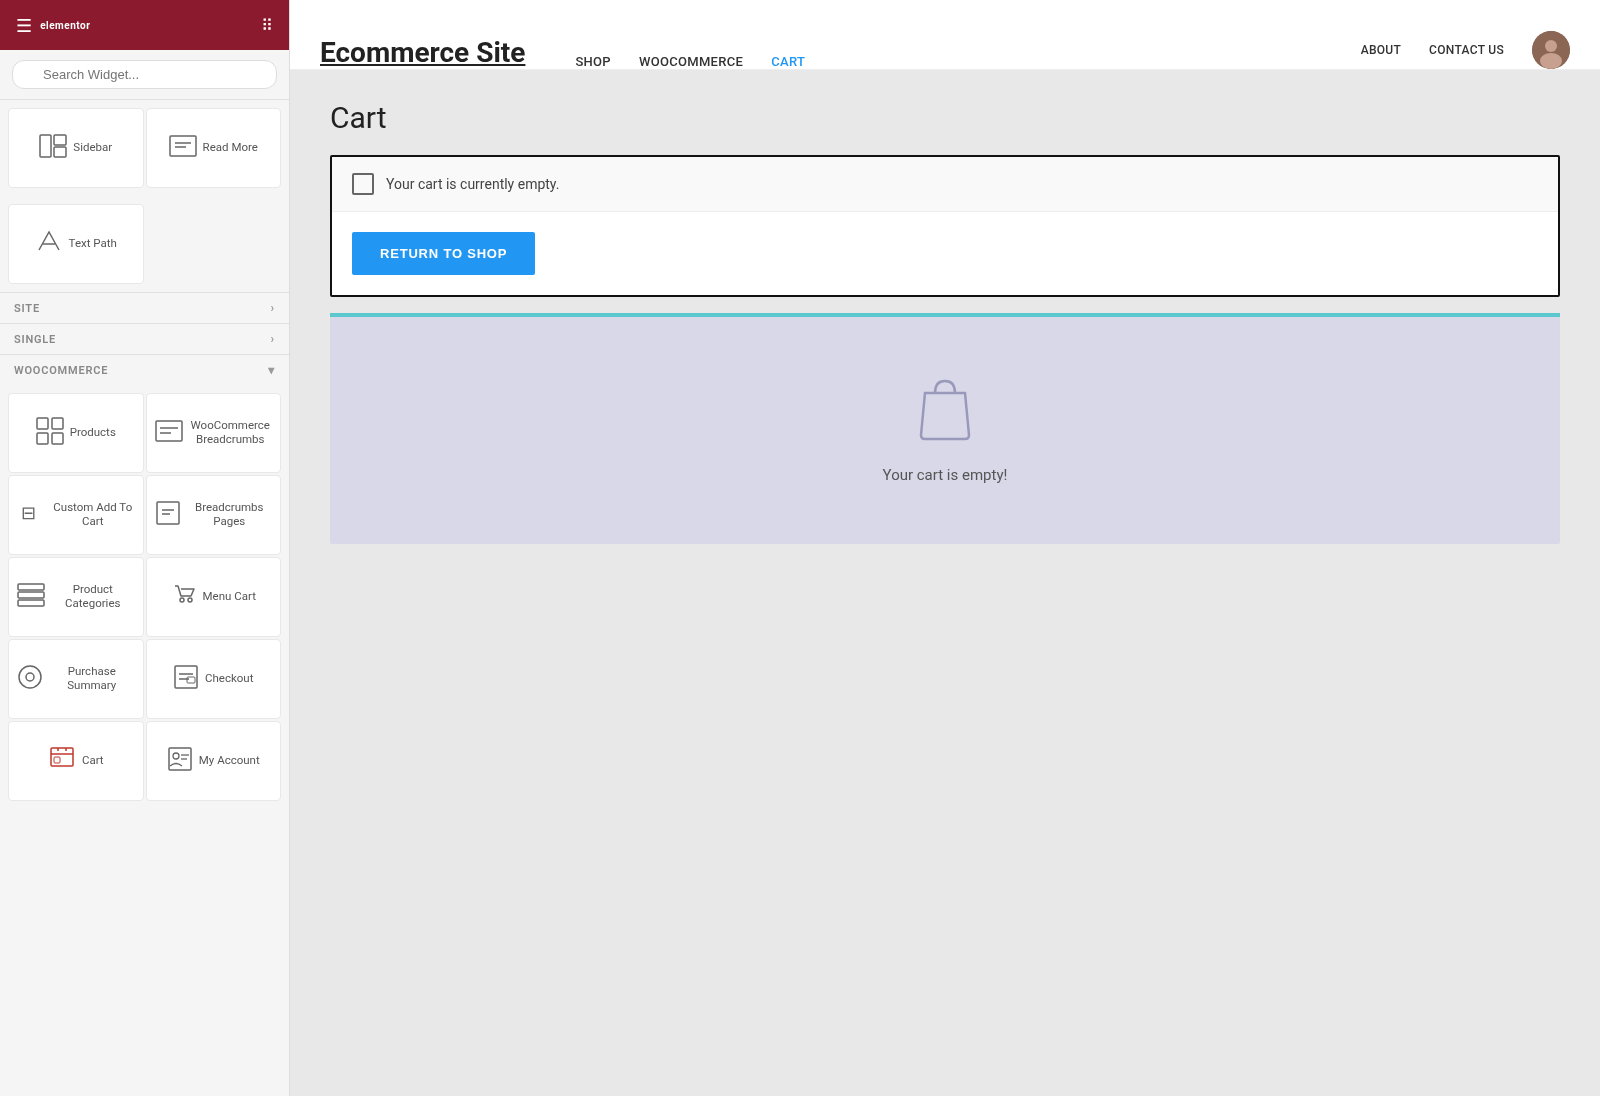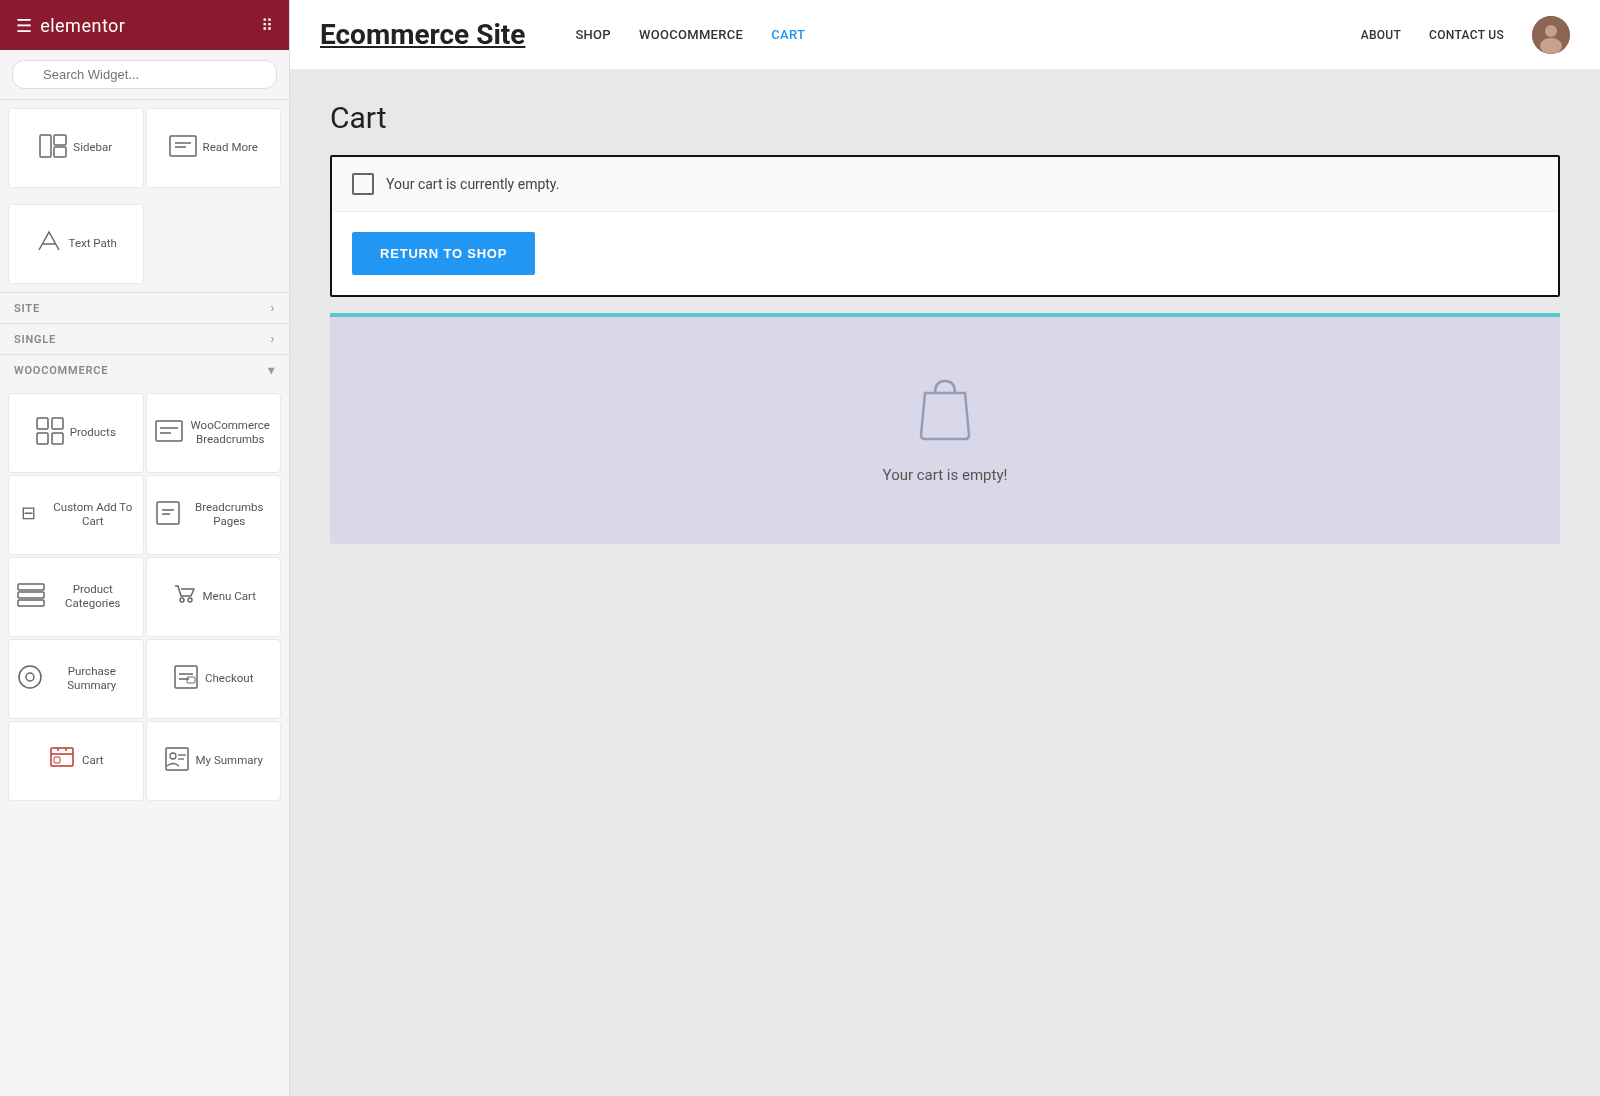--- a/index.html
+++ b/index.html
@@ -26,21 +26,21 @@
       padding: 0 16px;
       height: 50px;
       min-height: 50px;
     }
     .sidebar-header-left {
       display: flex;
       align-items: center;
       gap: 8px;
     }
     .hamburger-icon { color: white; font-size: 18px; cursor: pointer; }
-    .elementor-logo { color: white; font-size: 18px; font-weight: 400; letter-spacing: 0.5px; }
+    .elementor-logo { color: white; font-size: 10px; font-weight: 700; letter-spacing: 0.5px; }
     .grid-icon { color: white; font-size: 16px; }
 
     .search-box {
       padding: 10px 12px;
       background: #f5f5f5;
       border-bottom: 1px solid #e0e0e0;
     }
     .search-input {
       width: 100%;
       padding: 6px 10px 6px 30px;
@@ -131,21 +131,21 @@
       display: flex;
       flex-direction: column;
       overflow: hidden;
       background: #e8e8e8;
     }
 
     
     .top-nav {
       background: white;
       display: flex;
-      align-items: center;
+      align-items: flex-end;
       padding: 0 30px;
       height: 70px;
       min-height: 70px;
       border-bottom: 1px solid #eee;
       gap: 40px;
     }
     .site-title {
       font-size: 28px;
       font-weight: 700;
       color: #222;
@@ -464,21 +464,21 @@
       <div class="widget-item">
         <span class="widget-icon">
           <svg width="26" height="26" viewBox="0 0 26 26" fill="none">
             <rect x="2" y="2" width="22" height="22" rx="1" stroke="#666" stroke-width="1.5" fill="none"></rect>
             <circle cx="9" cy="10" r="3" stroke="#666" stroke-width="1.3" fill="none"></circle>
             <line x1="14" y1="9" x2="22" y2="9" stroke="#666" stroke-width="1.3"></line>
             <line x1="14" y1="13" x2="20" y2="13" stroke="#666" stroke-width="1.3"></line>
             <path d="M3 20 Q9 15 15 20" stroke="#666" stroke-width="1.3" fill="none"></path>
           </svg>
         </span>
-        <span class="widget-label">My Summary</span>
+        <span class="widget-label">My Account</span>
       </div>
     </div>
   </div>
 
   <div class="collapse-tab">
     
   </div>
 
 </div>
 

